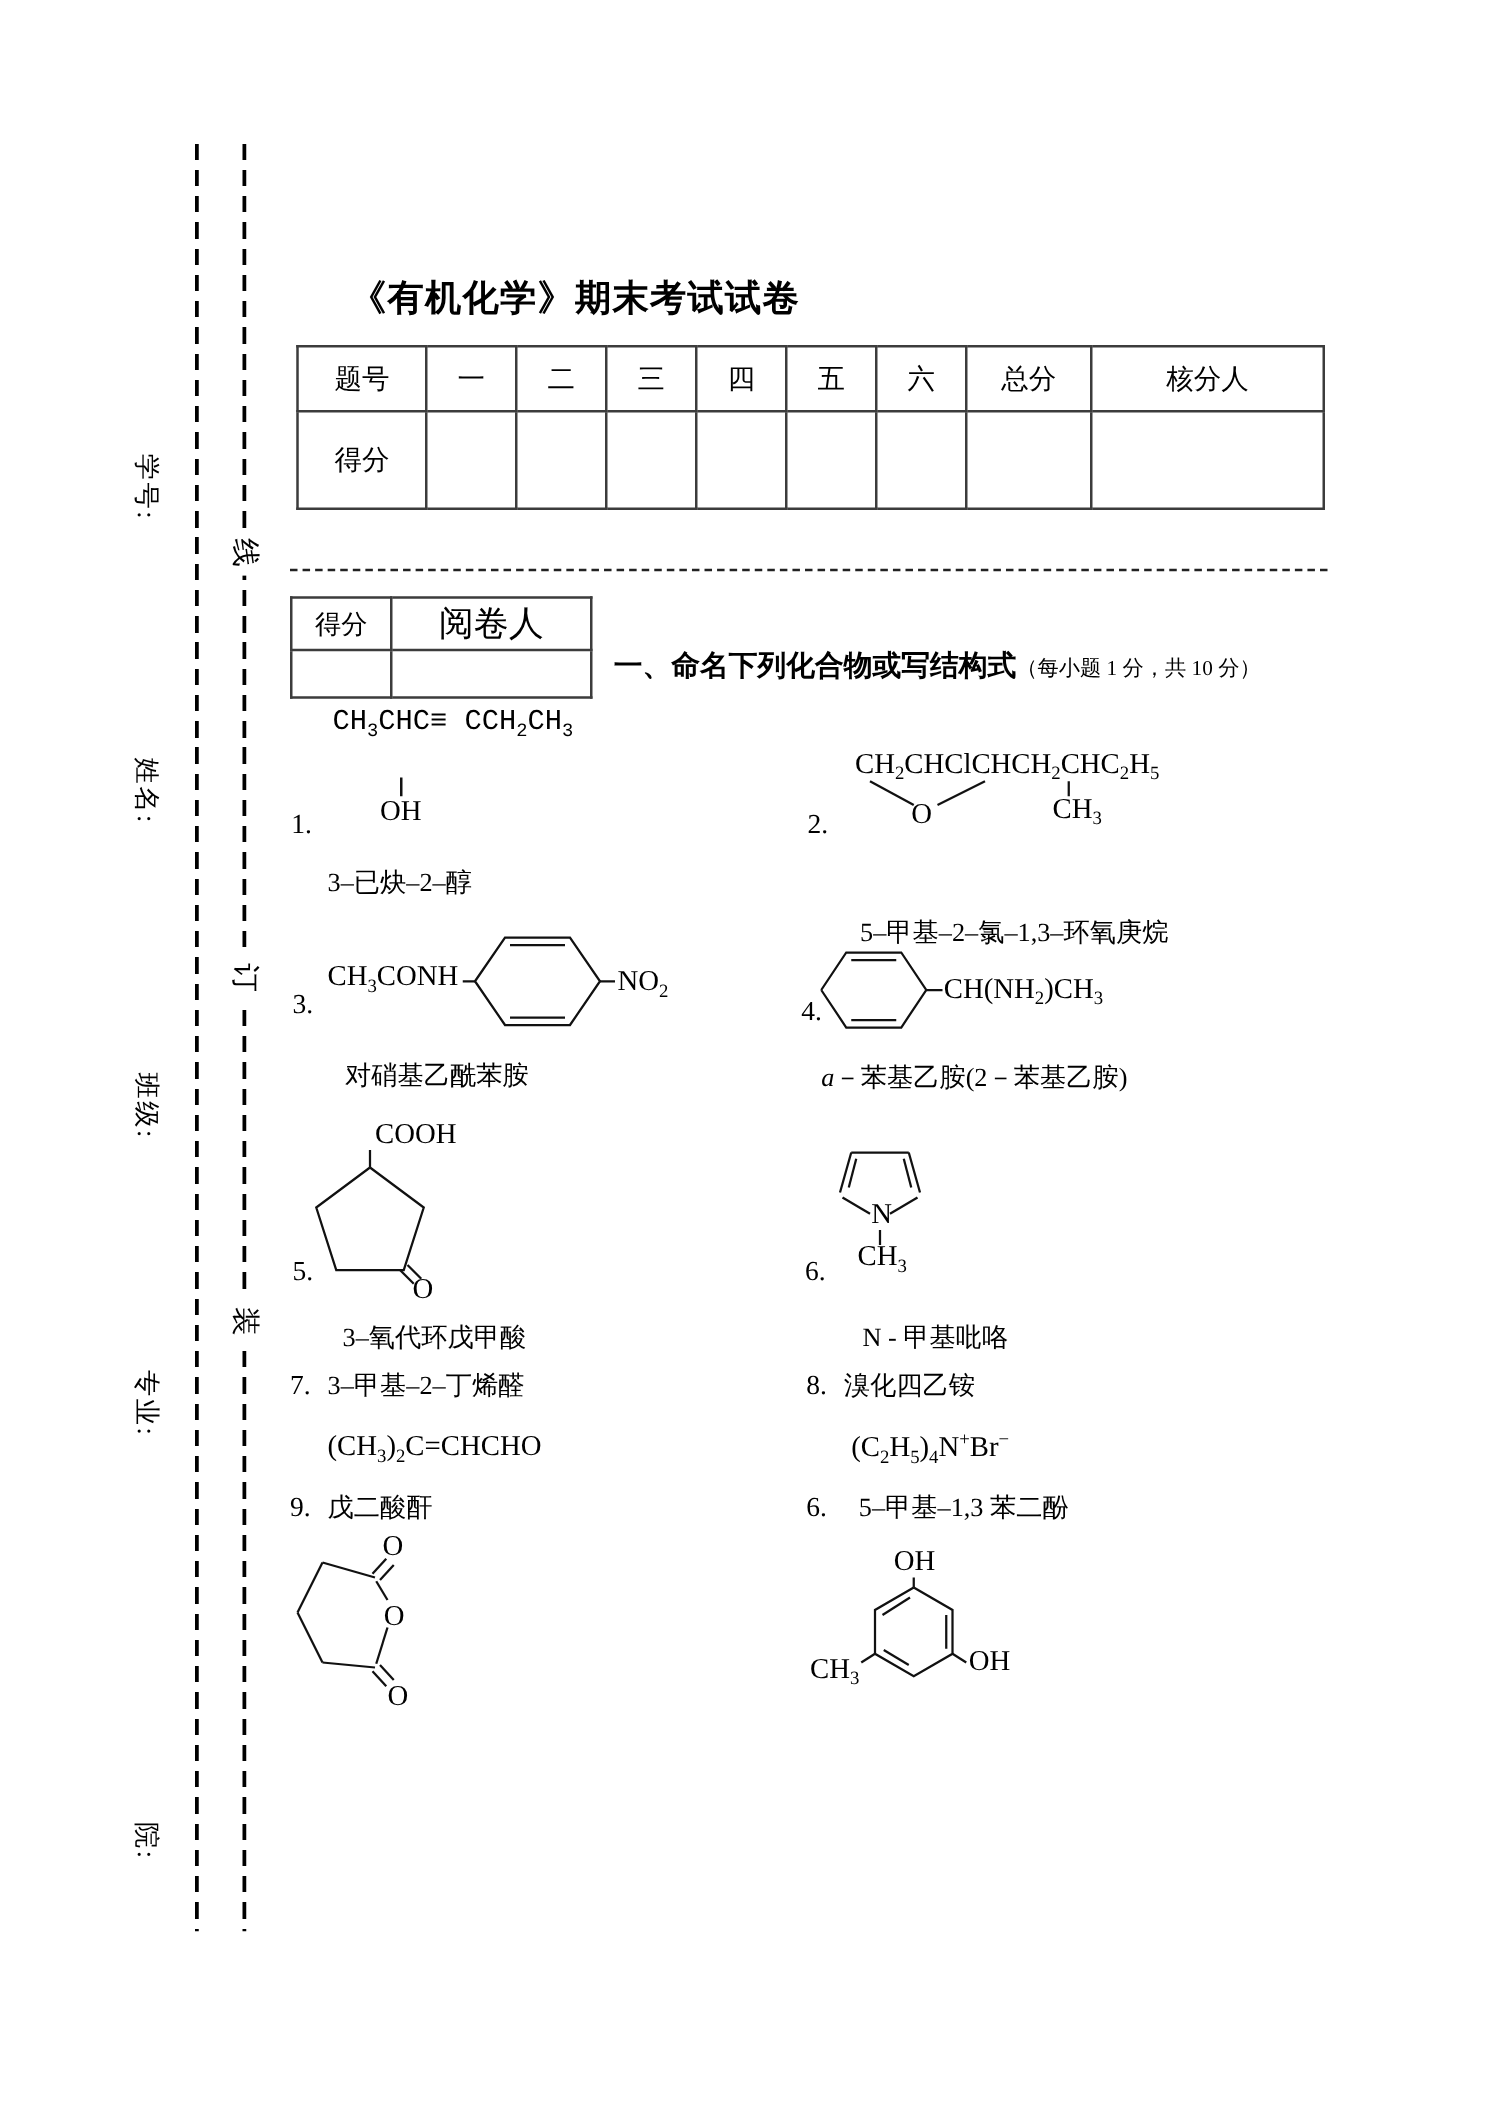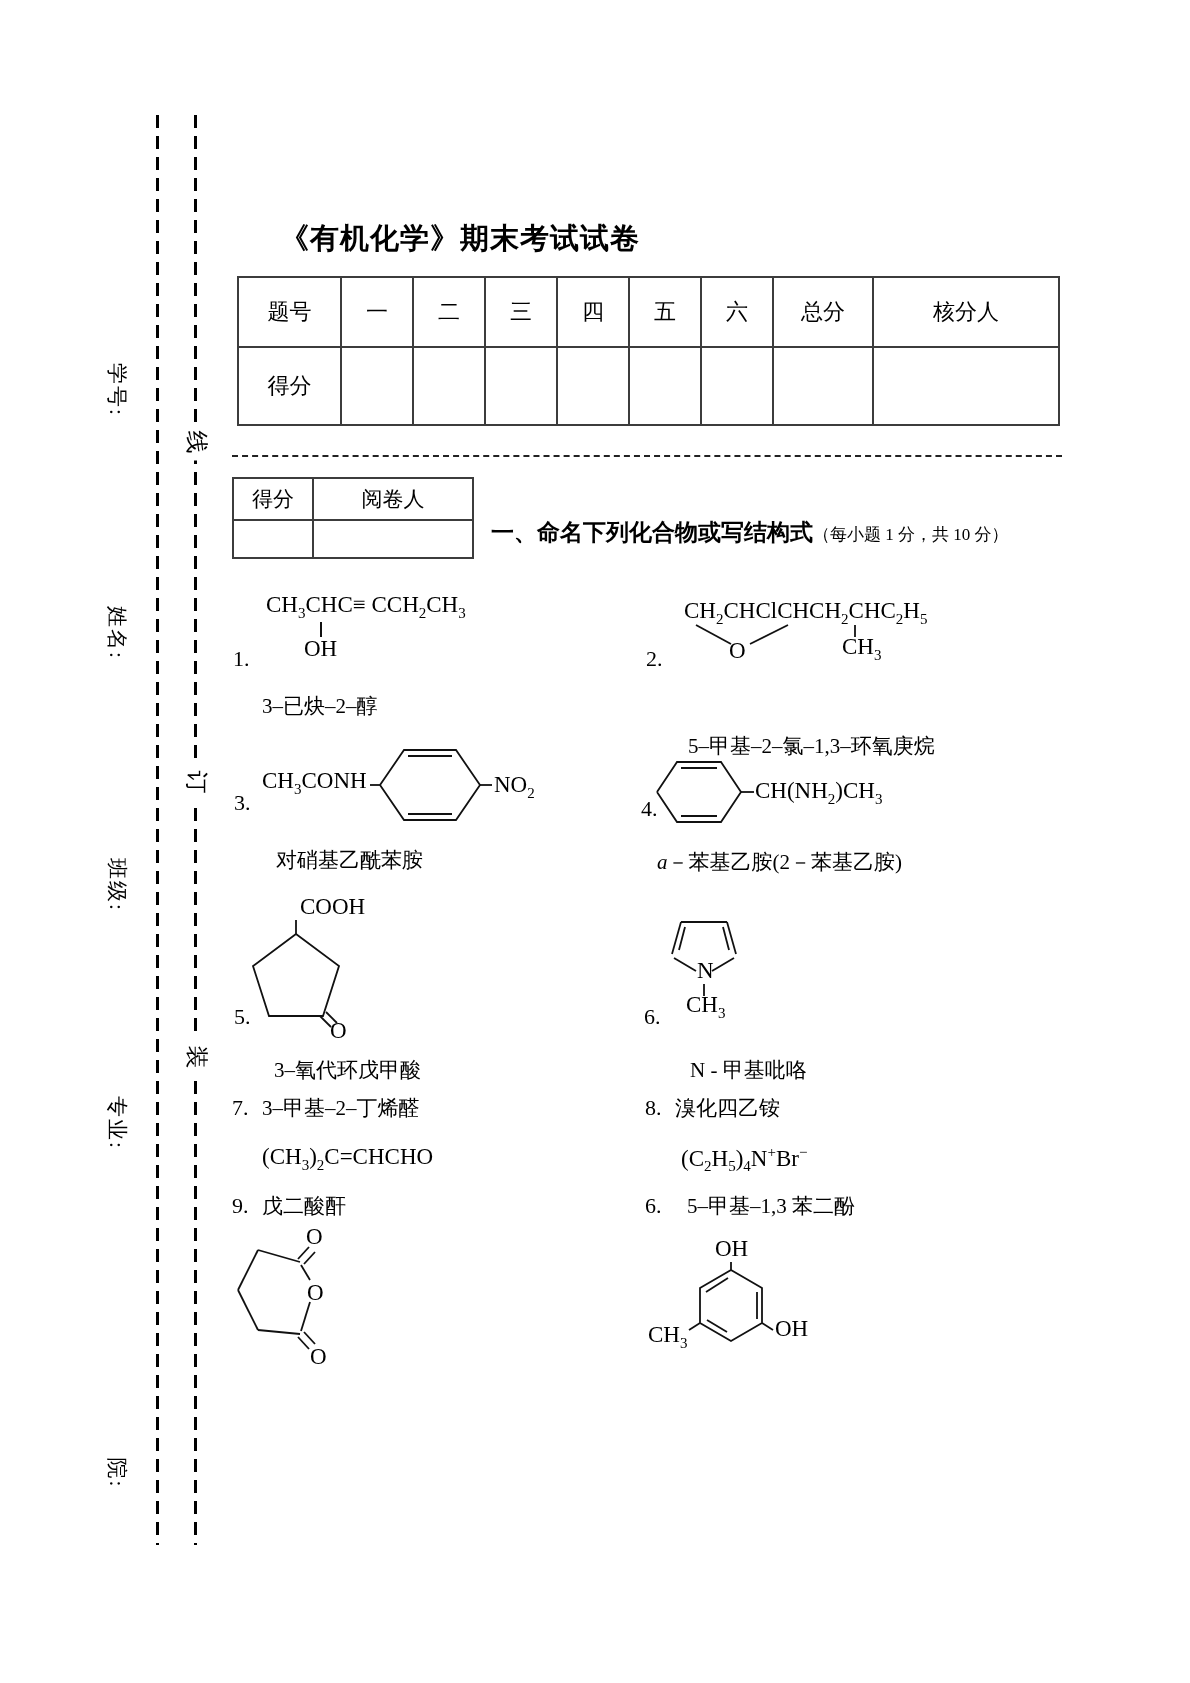--- a/index.html
+++ b/index.html
@@ -66,21 +66,21 @@
       <col style="width:72px">
       <col style="width:72px">
       <col style="width:72px">
     <col style="width:72px">
       <col style="width:72px">
       <col style="width:72px">
       <col style="width:100px">
       <col style="width:186px">
   </colgroup>
   <tbody>
-      <tr style="height:70px;">
+      <tr style="height:52px;">
     <td>题号</td>
     <td>一</td>
     <td>二</td>
     <td>三</td>
     <td>四</td>
     <td>五</td>
     <td>六</td>
     <td>总分</td>
     <td>核分人</td>
   </tr>
@@ -101,34 +101,34 @@
 <div class="abs sep" style="left:232px;top:455px;width:830px;"></div>
 
 <table class="abs" style="left:232px;top:477px;width:240px;">
   <colgroup>
       <col style="width:80px">
       <col style="width:160px">
     </colgroup>
   <tbody>
       <tr style="height:42px;">
     <td style="font-size:21px;">得分</td>
-    <td style="font-size:21px;">阅卷人</td>
+    <td style="font-size:28px;">阅卷人</td>
   </tr>
   <tr style="height:38px;">
     <td></td>
     <td></td>
   </tr>
 </tbody>
   </table>
 
 <div class="abs" style="left:491px;top:517px;white-space:nowrap;">
   <span class="sec-title">一、命名下列化合物或写结构式</span><span class="sec-note">（每小题 1 分，共 10 分）</span>
 </div>
 
-<div class="abs chem" style="left:266px;top:592px;">CH<sub>3</sub>CHC≡ CCH<sub>2</sub>CH<sub>3</sub></div>
+<div class="abs chem" style="left:266px;top:564px;font-family:Liberation Mono, monospace;">CH<sub>3</sub>CHC≡ CCH<sub>2</sub>CH<sub>3</sub></div>
 <div class="abs vbar" style="left:320px;top:622px;height:15px;"></div>
 <div class="abs chem" style="left:304px;top:636px;">OH</div>
 <div class="abs pnum" style="left:233px;top:646px;">1.</div>
 <div class="abs pname" style="left:262px;top:692px;">3–已炔–2–醇</div>
 
 <div class="abs chem" style="left:684px;top:598px;">CH<sub>2</sub>CHClCHCH<sub>2</sub>CHC<sub>2</sub>H<sub>5</sub></div>
 <svg class="abs" style="left:684px;top:622px;" width="200" height="28">
   <line x1="12" y1="3" x2="47" y2="22"></line>
   <line x1="66" y1="22" x2="104" y2="3"></line>
   <line x1="171" y1="3" x2="171" y2="15"></line>

